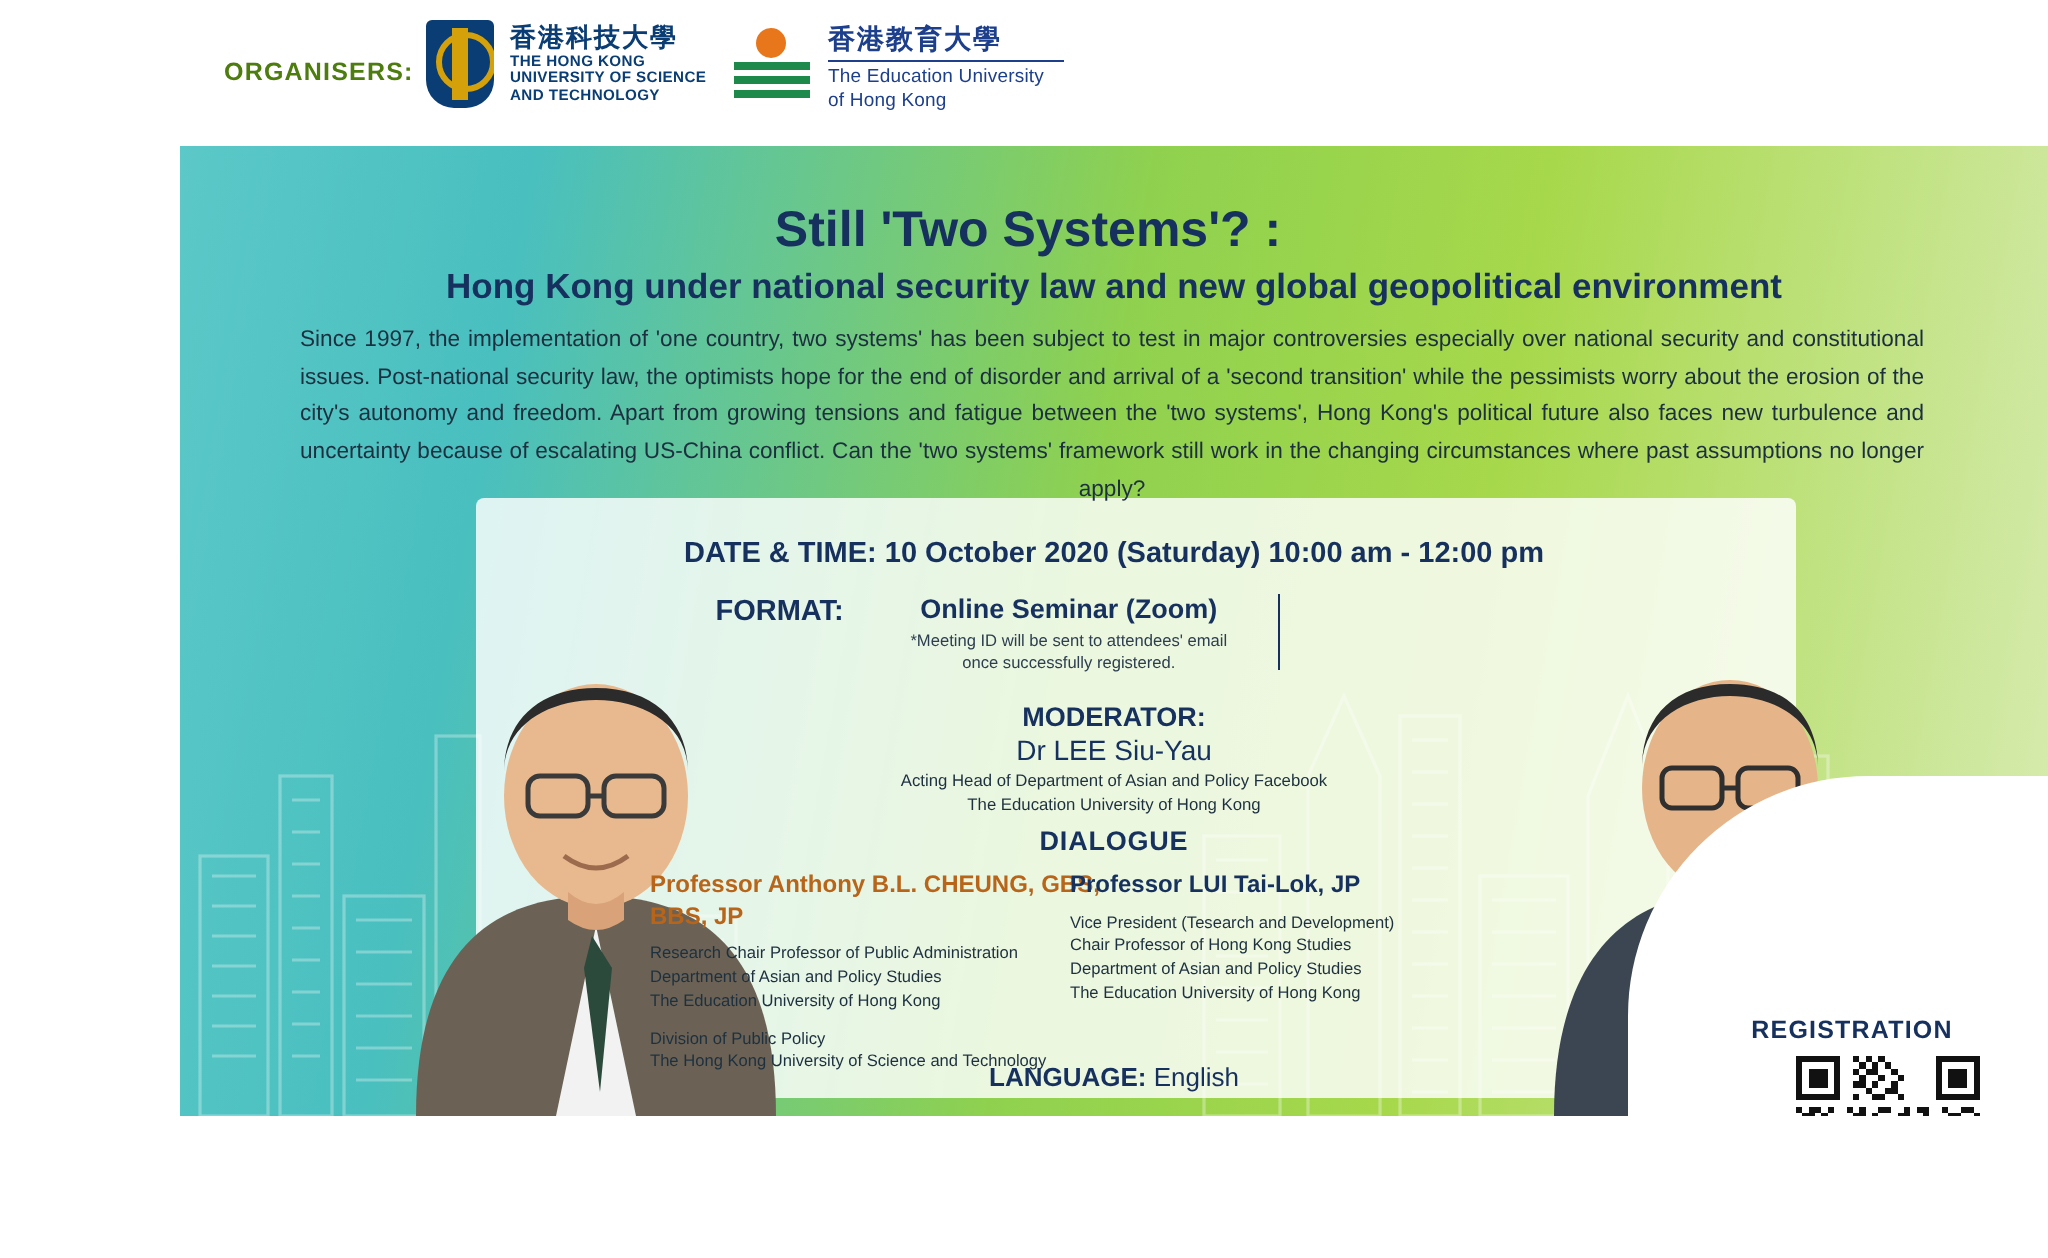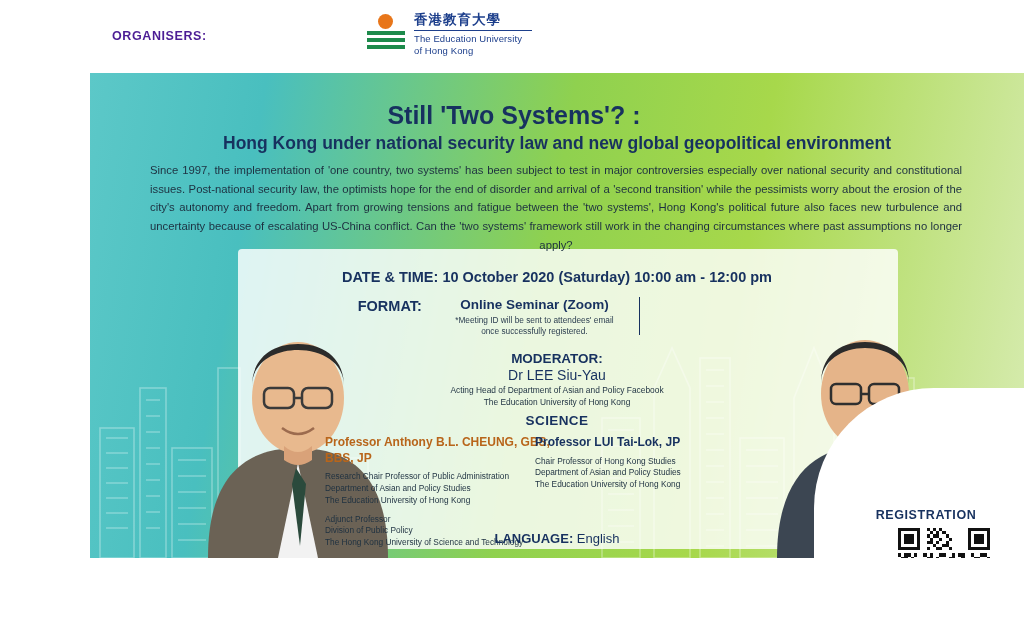--- a/index.html
+++ b/index.html
@@ -16,21 +16,21 @@
   }
 
   
   .topbar {
     position: absolute; left: 0; top: 0; width: 1024px; height: 73px;
     background: #ffffff;
   }
   .organisers-label {
     position: absolute; left: 112px; top: 29px;
     font-size: 12.5px; font-weight: bold; letter-spacing: 0.6px;
-    color: #4c1d95;
+    color: #4d7c0f;
   }
   
   .logo-hkust { position: absolute; left: 213px; top: 10px; display: flex; align-items: center; gap: 8px; }
   .hkust-shield {
     width: 34px; height: 44px;
     background: #0a3d73;
     border-radius: 3px 3px 14px 14px;
     position: relative;
     overflow: hidden;
   }
@@ -195,20 +195,29 @@
   .footer { position: absolute; left: 0; top: 558px; width: 1024px; height: 71px; background: #fff; }
 </style>
 </head>
 <body>
 
 <div class="poster">
 
   <div class="topbar">
     <div class="organisers-label">ORGANISERS:</div>
 
+    <div class="logo-hkust">
+      <div class="hkust-shield"></div>
+      <div class="hkust-text">
+        <div class="hkust-cn">香港科技大學</div>
+        <div class="hkust-en">THE HONG KONG</div>
+        <div class="hkust-en">UNIVERSITY OF SCIENCE</div>
+        <div class="hkust-en">AND TECHNOLOGY</div>
+      </div>
+    </div>
 
     <div class="logo-eduhk">
       <div class="eduhk-mark">
         <div class="eduhk-sun"></div>
         <div class="eduhk-bars">
             <i></i>
             <i></i>
             <i></i>
           </div>
       </div>
@@ -315,38 +324,38 @@
         </div>
       </div>
 
       <div class="moderator-title">MODERATOR:</div>
       <div class="moderator-name">Dr LEE Siu-Yau</div>
       <div class="moderator-aff">
         <div>Acting Head of Department of Asian and Policy Facebook</div>
         <div>The Education University of Hong Kong</div>
       </div>
 
-      <div class="speakers-title">SCIENCE</div>
+      <div class="speakers-title">DIALOGUE</div>
 
       <div class="speaker s1">
         <div class="sp-name">Professor Anthony B.L. CHEUNG, GBS, BBS, JP</div>
         <div class="sp-lines">
           <div>Research Chair Professor of Public Administration</div>
           <div>Department of Asian and Policy Studies</div>
           <div>The Education University of Hong Kong</div>
           <span class="gap"></span>
-          <div>Adjunct Professor</div>
           <div>Division of Public Policy</div>
           <div>The Hong Kong University of Science and Technology</div>
         </div>
       </div>
 
       <div class="speaker s2">
         <div class="sp-name blue">Professor LUI Tai-Lok, JP</div>
         <div class="sp-lines">
+          <div>Vice President (Tesearch and Development)</div>
           <div>Chair Professor of Hong Kong Studies</div>
           <div>Department of Asian and Policy Studies</div>
           <div>The Education University of Hong Kong</div>
         </div>
       </div>
 
       <div class="language">
         <b>LANGUAGE:</b>
         <span>English</span>
       </div>

